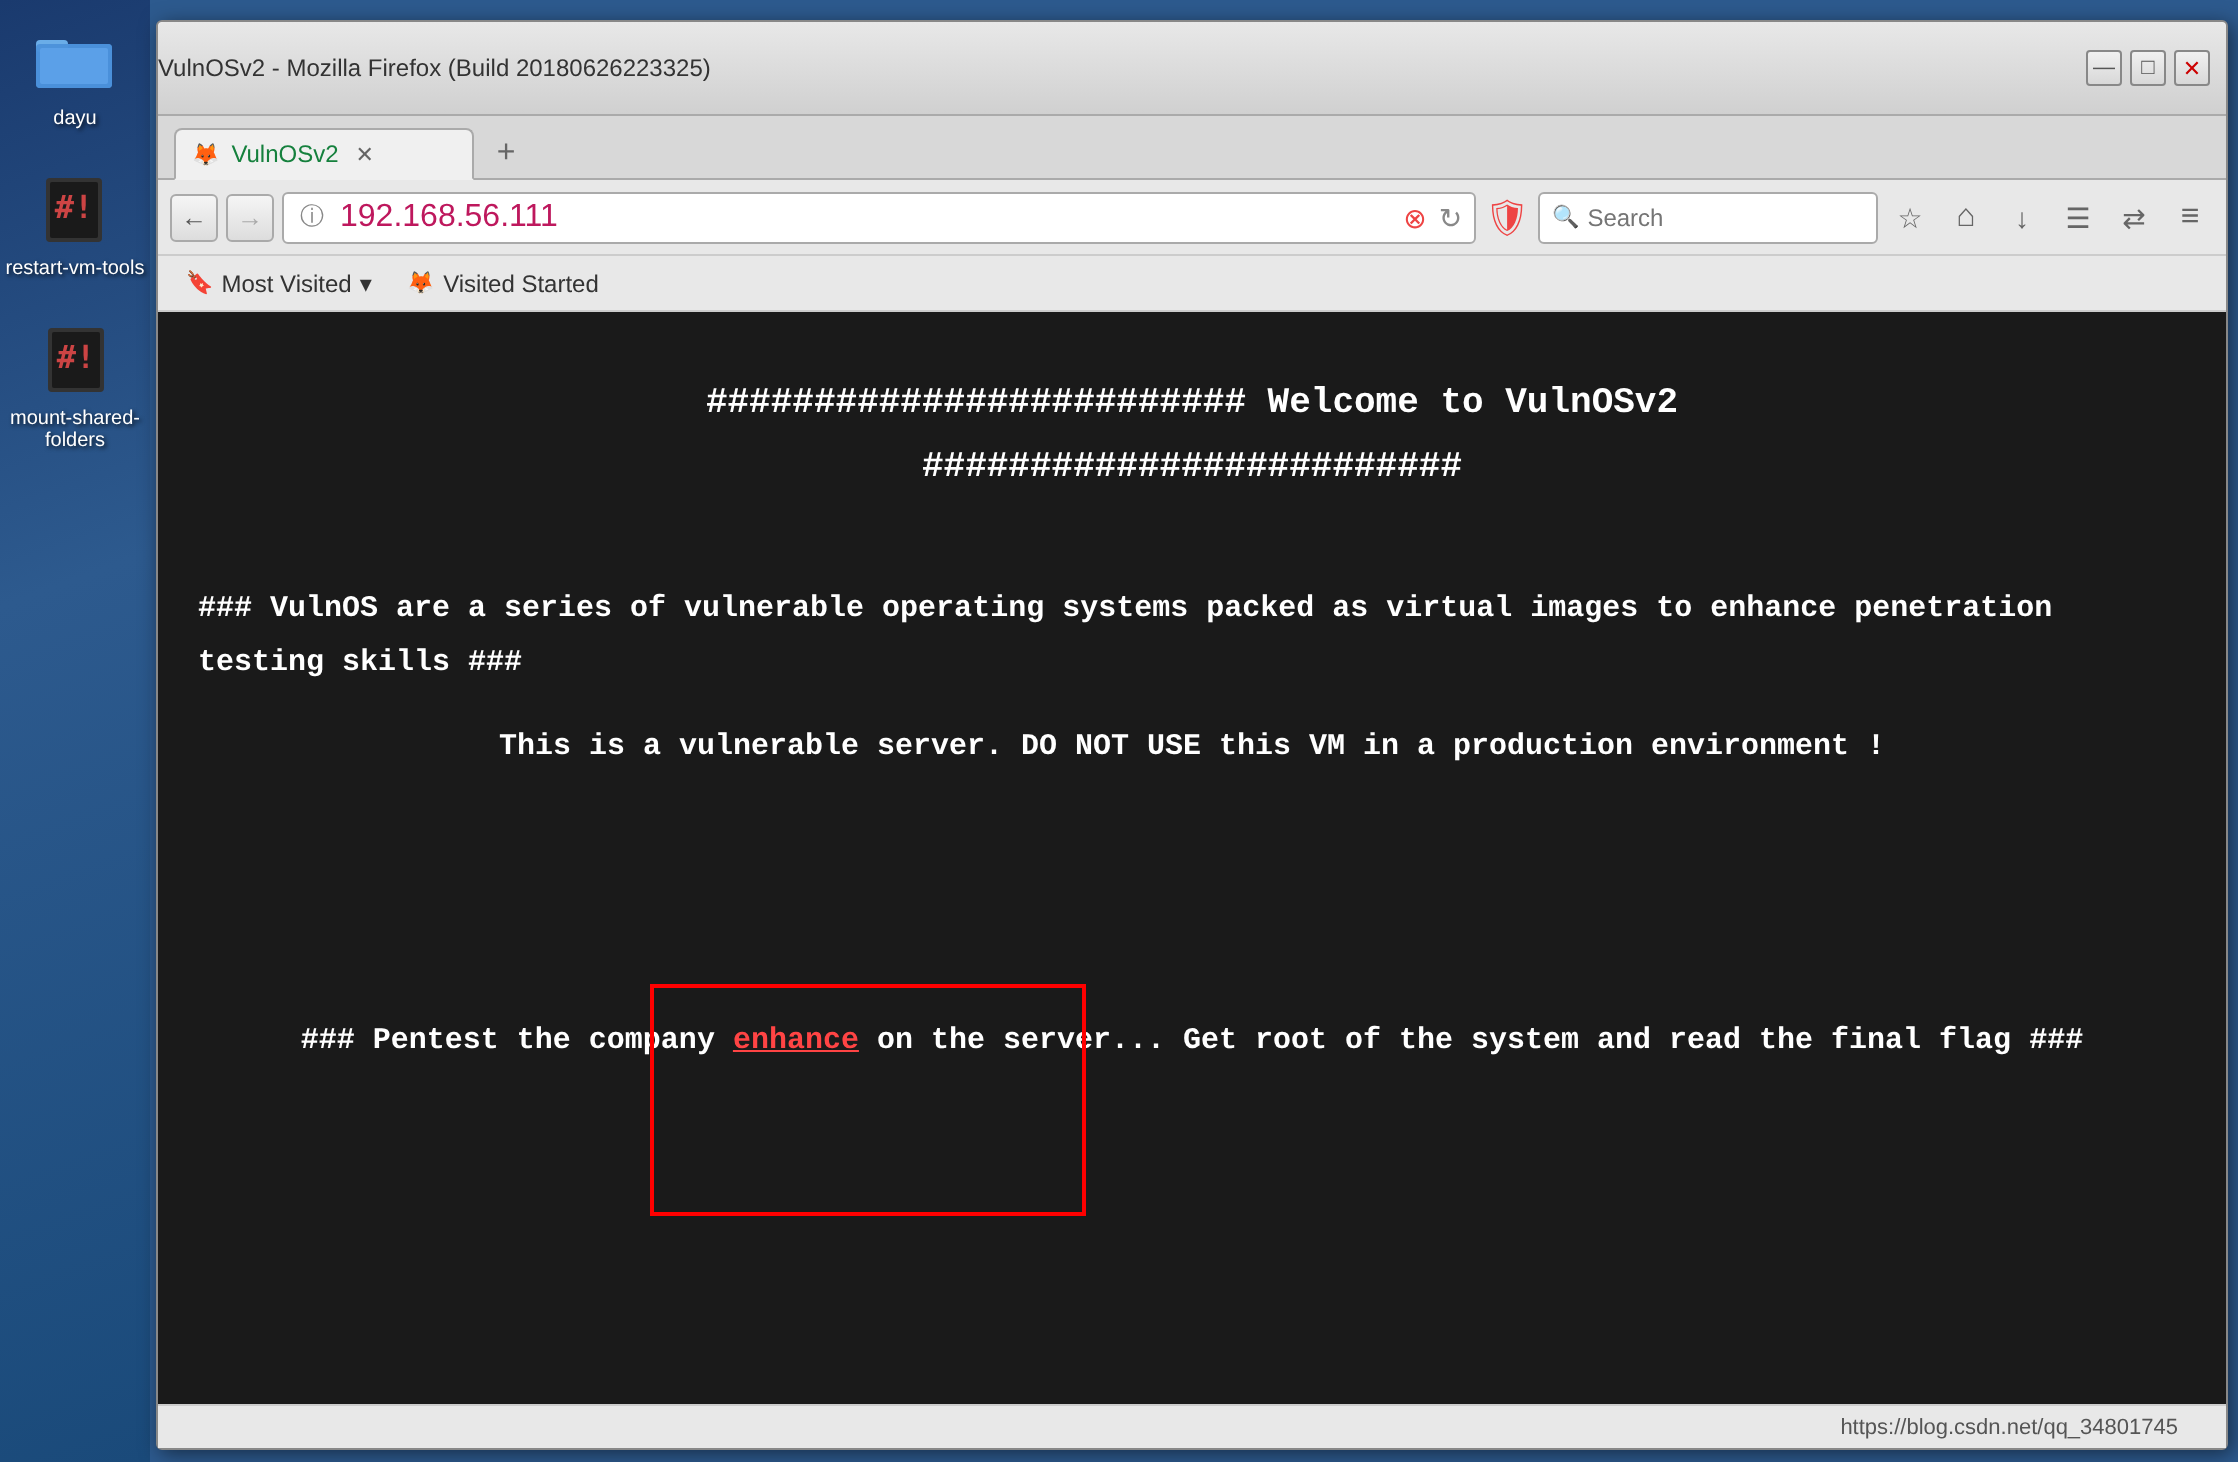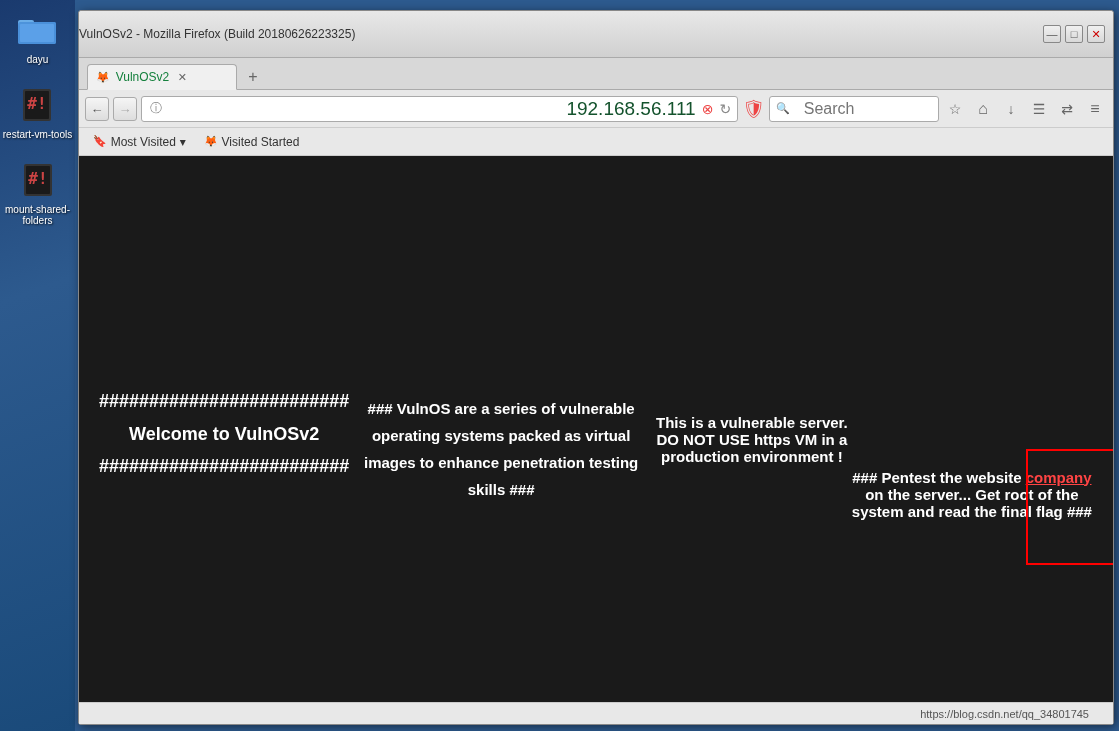--- a/index.html
+++ b/index.html
@@ -184,24 +184,23 @@
       border-radius: 3px;
       height: 26px;
       padding: 0 6px;
       gap: 6px;
     }
 
     .address-input {
       flex: 1;
       border: none;
       outline: none;
-      font-size: 19px;
-      color: #14532d;
+      font-size: 16px;
+      color: #be185d;
       background: transparent;
-      text-align: right;
     }
 
     .address-icon {
       width: 16px; height: 16px;
       display: flex;
       align-items: center;
       justify-content: center;
       font-size: 11px;
     }
 
@@ -218,25 +217,24 @@
       border-radius: 3px;
       height: 26px;
       padding: 0 6px;
       gap: 4px;
       width: 170px;
     }
 
     .search-input {
       border: none;
       outline: none;
-      font-size: 16px;
+      font-size: 12px;
       color: #8b5cf6;
       background: transparent;
       flex: 1;
-      margin-left: 10px;
     }
 
     .nav-icon-btn {
       width: 24px; height: 24px;
       display: flex;
       align-items: center;
       justify-content: center;
       cursor: pointer;
       font-size: 14px;
       color: #666;
@@ -262,41 +260,40 @@
       border-radius: 3px;
       font-size: 12px;
       color: #333;
     }
 
     
     .page-content {
       flex: 1;
       background: #1a1a1a;
       color: white;
-      font-family: Liberation Sans, sans-serif;
-      display: flex;
-      flex-direction: row;
+      font-family: Liberation Mono, monospace;
+      display: flex;
+      flex-direction: column;
       align-items: center;
       padding: 20px;
       overflow: auto;
       position: relative;
     }
 
     .welcome-header {
       font-size: 18px;
       font-weight: bold;
       text-align: center;
       margin-top: 10px;
       line-height: 1.8;
     }
 
     .description {
       font-size: 15px;
       font-weight: bold;
-      text-align: center;
       margin-top: 40px;
       line-height: 1.8;
     }
 
     .warning {
       font-size: 15px;
       font-weight: bold;
       text-align: center;
       margin-top: 20px;
     }
@@ -433,26 +430,26 @@
   </div>
 
   <div class="page-content">
     <div class="welcome-header">
       <div>######################### Welcome to VulnOSv2</div>
       <div>#########################</div>
     </div>
 
     <div class="description">### VulnOS are a series of vulnerable operating systems packed as virtual images to enhance penetration testing skills ###</div>
 
-    <div class="warning">This is a vulnerable server. DO NOT USE https VM in a production environment !</div>
+    <div class="warning">This is a vulnerable server. DO NOT USE this VM in a production environment !</div>
 
     <div class="pentest-section">
       
       <div class="red-box" style="left: 175px; top: -20px; width: 218px; height: 116px;"></div>
-      <span>### Pentest the website </span><a class="pentest-link">company</a><span> on the server... Get root of the system and read the final flag ###</span>
+      <span>### Pentest the company </span><a class="pentest-link">enhance</a><span> on the server... Get root of the system and read the final flag ###</span>
     </div>
   </div>
 
   <div class="status-bar">
     <span>https://blog.csdn.net/qq_34801745</span>
   </div>
 
 </div>
 
 </body></html>

